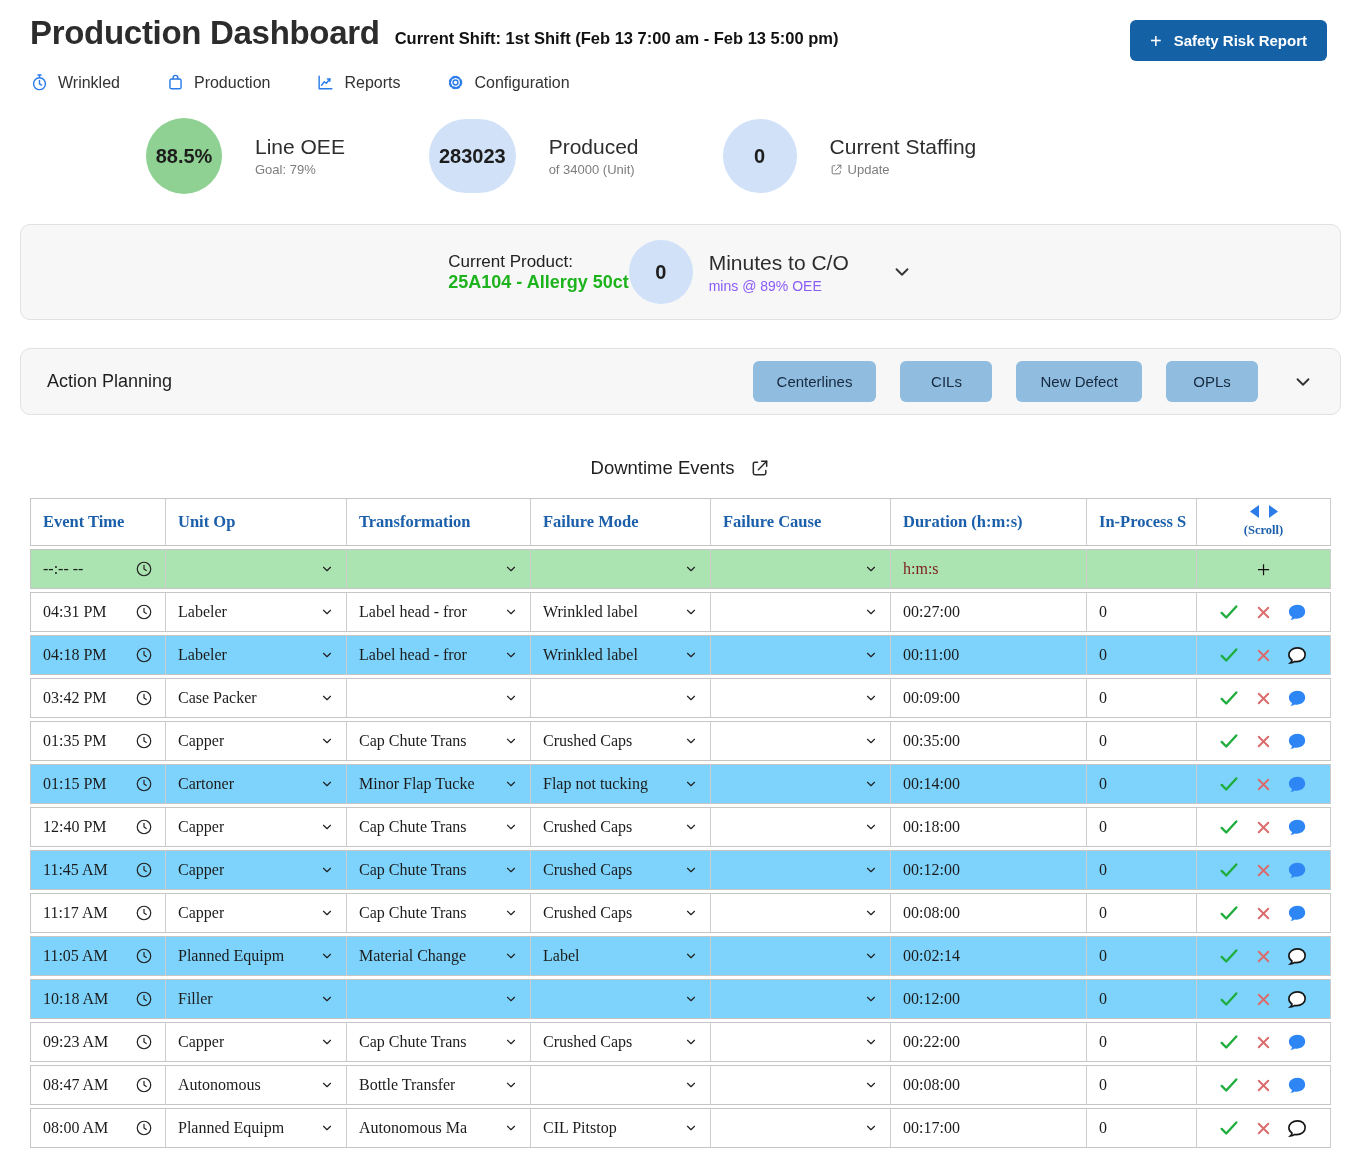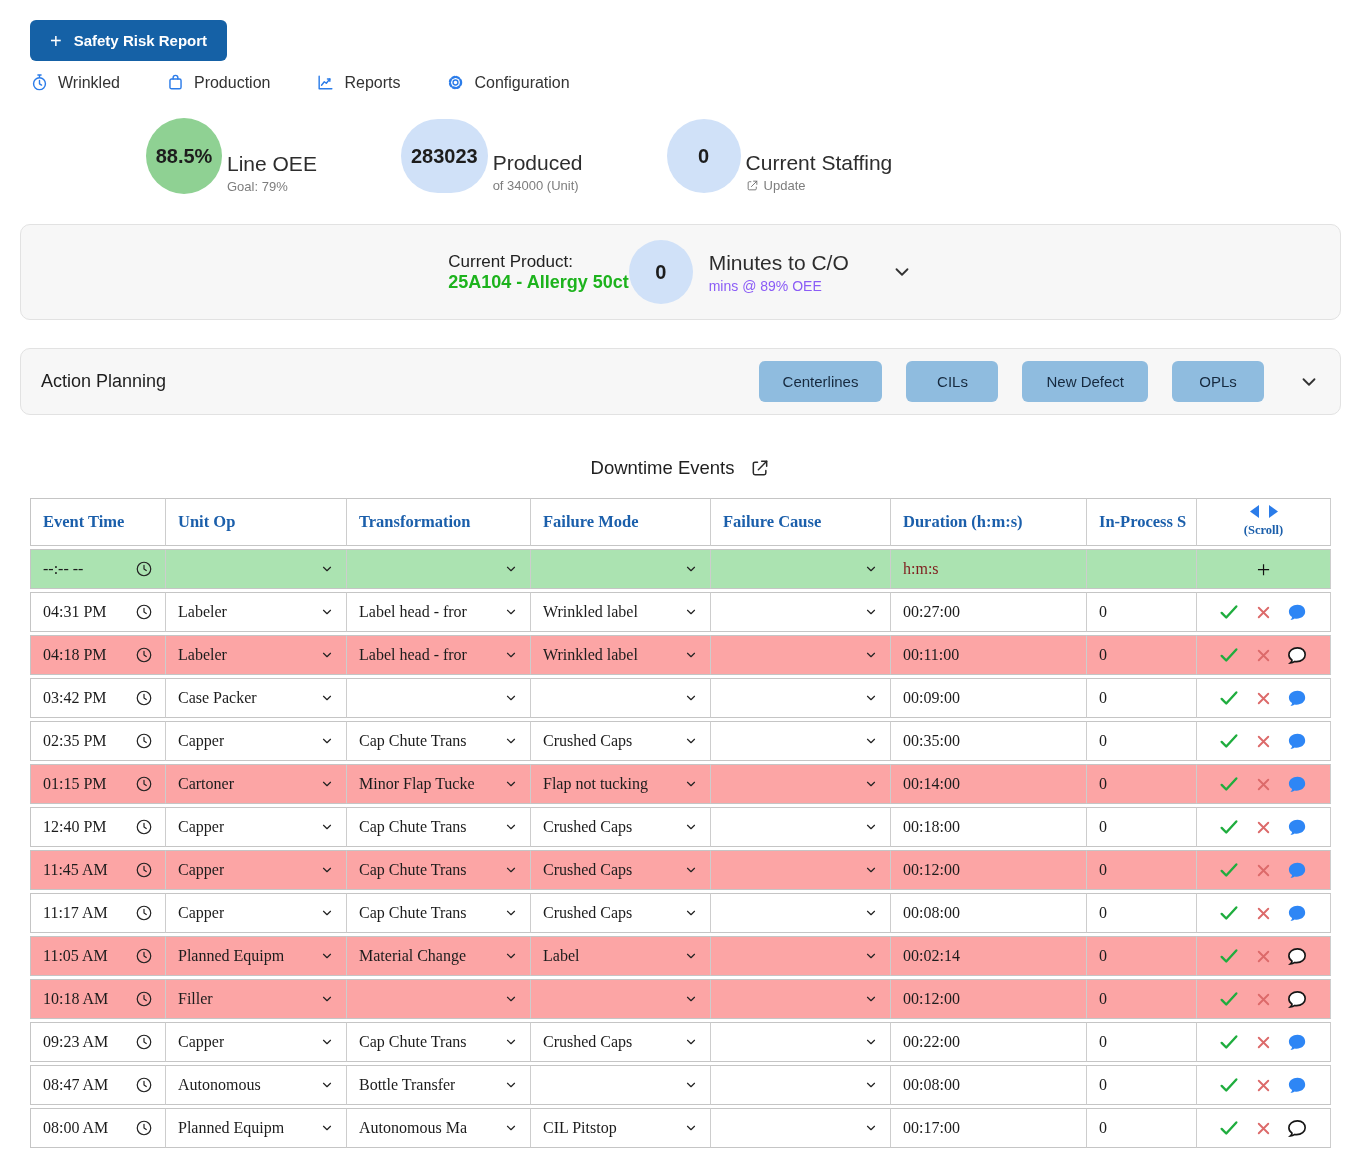--- a/index.html
+++ b/index.html
@@ -25,21 +25,21 @@
   }
   .safety-btn .plus { font-size: 20px; font-weight: 400; line-height: 14px; }
 
   
   .nav { display: flex; gap: 46px; margin: 12px 0 0 30px; }
   .nav-item { display: flex; align-items: center; gap: 9px; font-size: 16px; color: #333; cursor: pointer; }
   .nav-item svg { stroke: #2b7ce9; fill: none; stroke-width: 1.8; stroke-linecap: round; stroke-linejoin: round; }
 
   
   .kpis { display: flex; gap: 84px; margin: 26px 0 0 146px; align-items: center; }
-  .kpi { display: flex; align-items: flex-end; gap: 5px; }
+  .kpi { display: flex; align-items: center; gap: 33px; }
   .kpi-badge {
     min-width: 74px; height: 74px; border-radius: 50%;
     display: flex; align-items: center; justify-content: center;
     font-size: 20px; font-weight: bold; color: #1d1d1d; padding: 0 10px;
   }
   .kpi-badge.green { background: #8fd193; width: 76px; height: 76px; }
   .kpi-badge.blue  { background: #d0e1f8; }
   .kpi-badge.pill  { border-radius: 38px; }
   .kpi-label { font-size: 21px; color: #2d2d2d; }
   .kpi-sub { font-size: 13px; color: #7d7d7d; margin-top: 3px; display: flex; align-items: center; gap: 5px; }
@@ -57,21 +57,21 @@
   .co-badge {
     width: 64px; height: 64px; border-radius: 50%; background: #d0e1f8;
     display: flex; align-items: center; justify-content: center;
     font-size: 20px; font-weight: bold; color: #1d1d1d;
   }
   .co-label { font-size: 21px; color: #2d2d2d; }
   .co-sub { font-size: 14px; color: #8b5cf6; margin-top: 3px; }
   .chev-lg { stroke: #333; fill: none; stroke-width: 2; stroke-linecap: round; stroke-linejoin: round; cursor: pointer; }
   .co-cluster .chev-lg { margin-left: 26px; }
 
-  .action-panel { margin-top: 28px; padding: 12px 20px; display: flex; justify-content: space-between; align-items: center; min-height: 64px; }
+  .action-panel { margin-top: 28px; padding: 12px 26px; display: flex; justify-content: space-between; align-items: center; min-height: 64px; }
   .action-title { font-size: 18px; color: #1e1e1e; font-weight: 500; }
   .action-buttons { display: flex; align-items: center; gap: 24px; }
   .action-btn {
     background: #8fbcdf; color: #16293e; border: none; border-radius: 6px;
     padding: 12px 24px; font-size: 15px; cursor: pointer; min-width: 92px;
     font-family: "Liberation Sans", sans-serif;
   }
   .action-buttons .chev-lg { margin-left: 10px; }
 
   
@@ -82,21 +82,21 @@
   
   .table-wrap { margin: 16px 30px 0; font-family: Liberation Serif, serif; }
   table { width: 1301px; table-layout: fixed; border-collapse: separate; border-spacing: 0 3px; }
   th, td {
     border-top: 1px solid #c5c5c5; border-bottom: 1px solid #c5c5c5; border-right: 1px solid #cdcdcd;
     background: #fff; overflow: hidden; white-space: nowrap;
   }
   th:first-child, td:first-child { border-left: 1px solid #c5c5c5; }
   th { text-align: left; padding: 13px 12px; font-size: 16.5px; font-weight: bold; color: #1b5fab; }
   td { padding: 7px 12px; font-size: 16px; height: 40px; }
-  tr.hl td { background: #fca5a5; }
+  tr.hl td { background: #7dd3fc; }
   tr.new-row td { background: #abe3b1; }
 
   th.scroll-th { text-align: center; padding: 6px 4px 7px; }
   .scroll-arrows { display: flex; justify-content: center; gap: 10px; }
   .scroll-label { font-size: 12.5px; font-weight: bold; color: #1b5fab; margin-top: 5px; }
 
   .timecell { display: flex; justify-content: space-between; align-items: center; }
   .timecell svg { stroke: #222; fill: none; stroke-width: 1.6; stroke-linecap: round; stroke-linejoin: round; cursor: pointer; flex: none; }
 
   .sel { display: flex; justify-content: space-between; align-items: center; cursor: pointer; width: 100%; }
@@ -112,20 +112,24 @@
   svg.bubble-ic.filled path { fill: #2e86f5; stroke: none; }
   svg.bubble-ic.outline path { fill: #ffffff; stroke: #151515; stroke-width: 1.7; }
   .add-plus { display: block; text-align: center; font-size: 24px; font-weight: 400; color: #111; cursor: pointer; line-height: 24px; }
 </style>
 </head>
 <body>
 
 <div class="page">
 
   <div class="topbar">
+    <div class="title-wrap">
+      <h1 class="page-title">Production Dashboard</h1>
+      <span class="shift">Current Shift: 1st Shift (Feb 13 7:00 am - Feb 13 5:00 pm)</span>
+    </div>
     <button class="safety-btn">
       <span class="plus">+</span>
       <span>Safety Risk Report</span>
     </button>
   </div>
 
   <div class="nav">
     <div class="nav-item">
       <svg width="19" height="19" viewBox="0 0 24 24">
           <circle cx="12" cy="13.5" r="7.5"></circle>
@@ -480,21 +484,21 @@
                 </svg>
         <svg class="bubble-ic filled" width="23" height="23" viewBox="0 0 24 24">
                   <path d="M12 4C6.9 4 3 7.2 3 11.2c0 2.3 1.3 4.3 3.3 5.6-.1.9-.6 2.1-1.7 3 1.8-.1 3.4-.8 4.5-1.6.6.1 1.2.2 1.9.2 5.1 0 9-3.2 9-7.2S17.1 4 12 4z"></path>
                 </svg>
       </div>
     </td>
   </tr>
           <tr>
     <td>
       <div class="timecell">
-        <span>02:35 PM</span>
+        <span>01:35 PM</span>
         <svg width="18" height="18" viewBox="0 0 24 24">
                   <circle cx="12" cy="12" r="9"></circle>
                   <path d="M12 7v5l3 2"></path>
                 </svg>
       </div>
     </td>
     <td>
               <div class="sel">
                 <span class="sv">Capper</span>
                 <svg width="14" height="14" viewBox="0 0 24 24">

